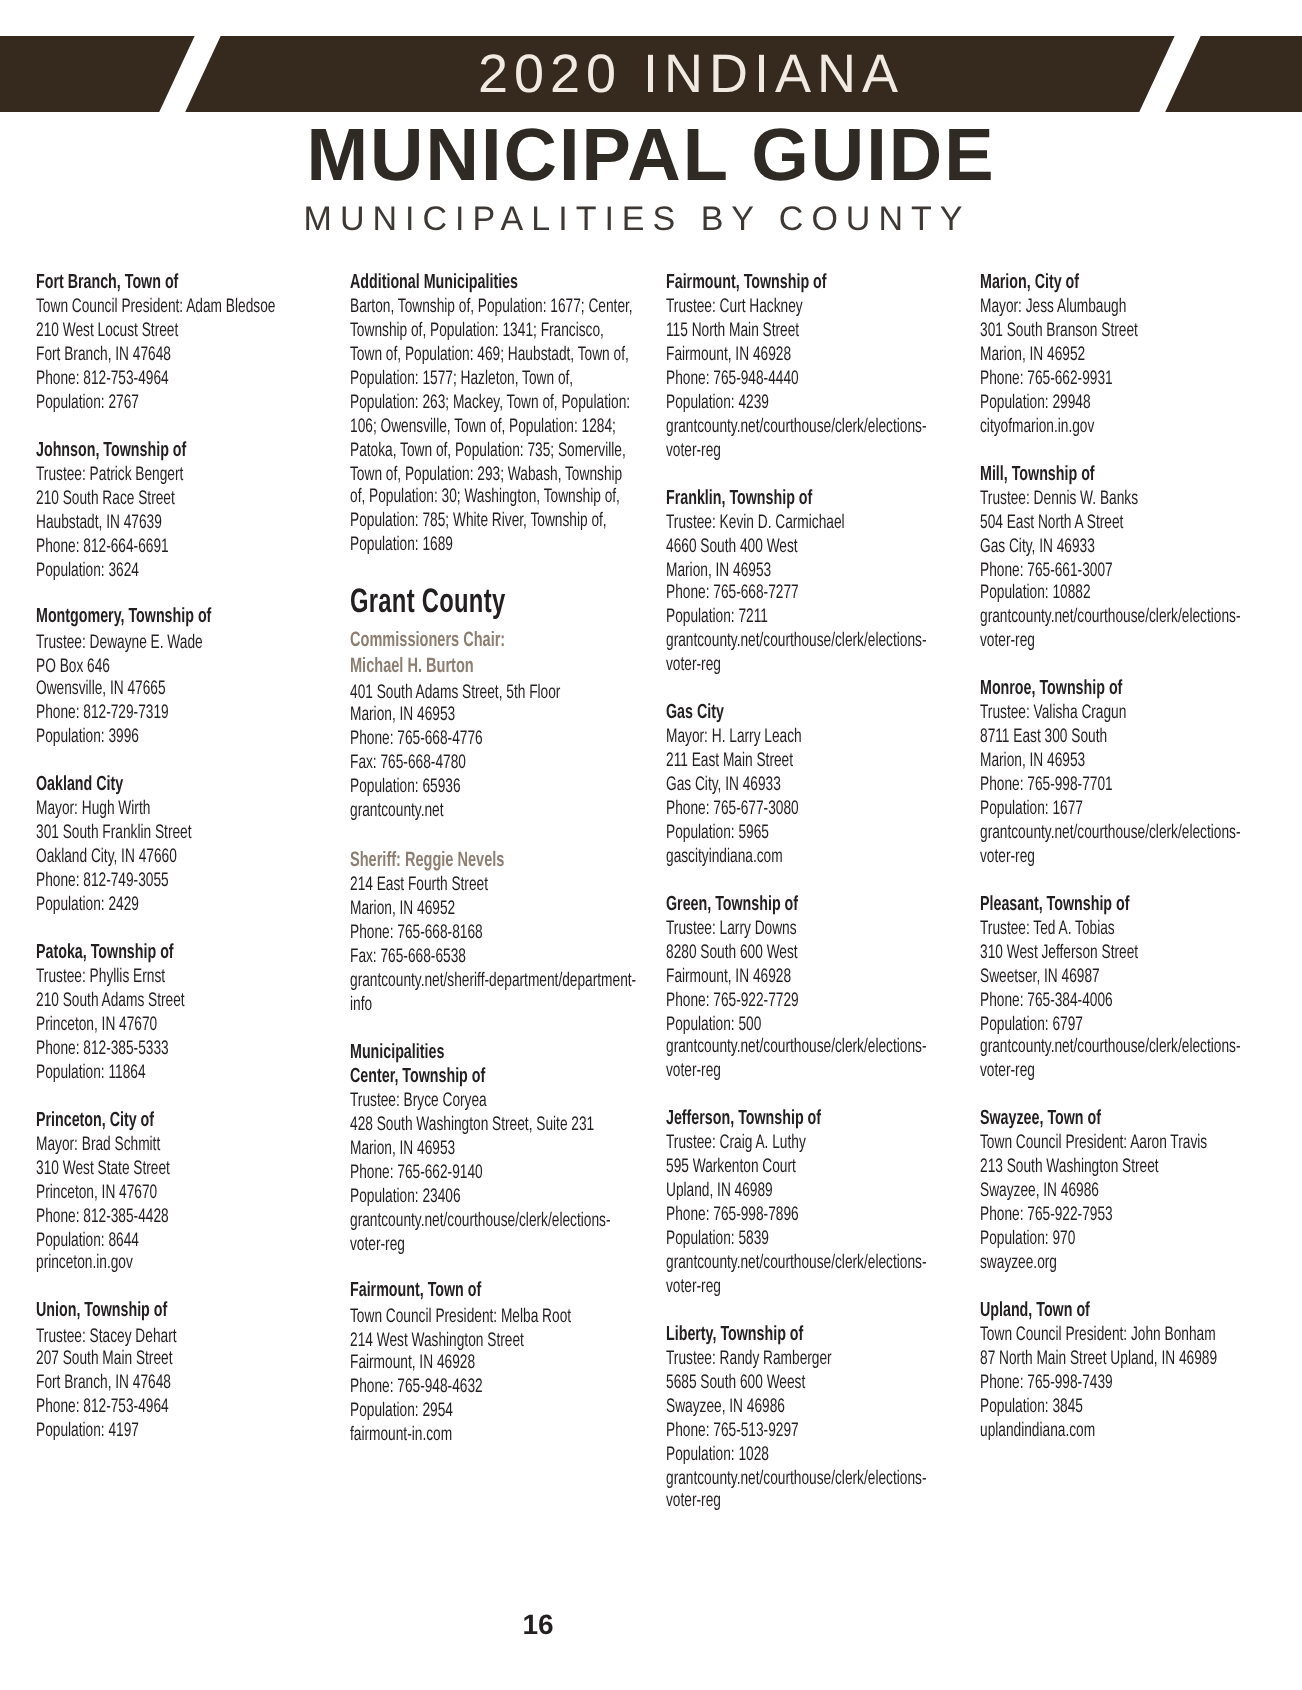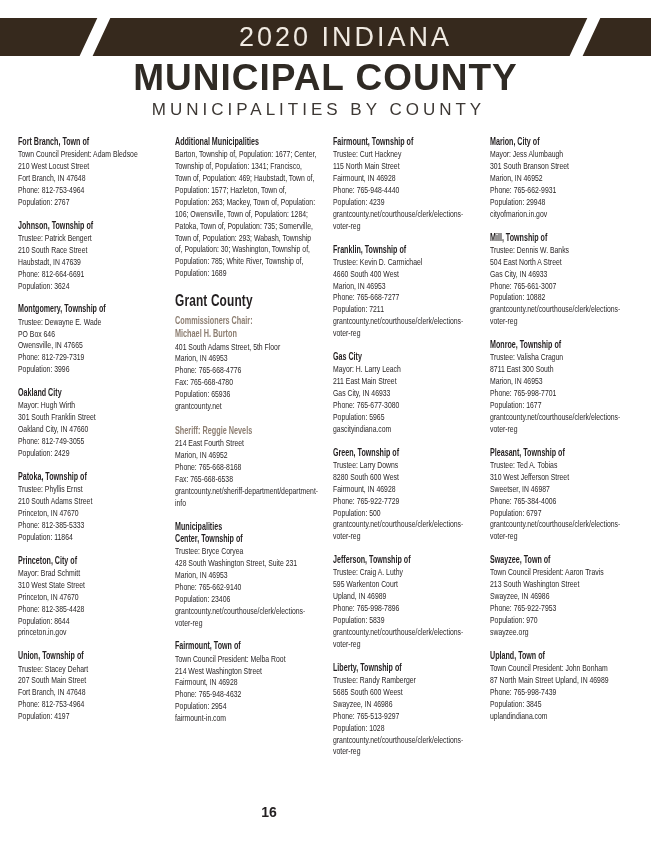--- a/index.html
+++ b/index.html
@@ -59,21 +59,21 @@
   }
 </style>
 </head>
 <body>
 
 <div class="banner">
   <div class="banner-text">2020 INDIANA</div>
   <div class="slash slash-left"></div>
   <div class="slash slash-right"></div>
 </div>
-<div class="main-title">MUNICIPAL COUNTY</div>
+<div class="main-title">MUNICIPAL GUIDE</div>
 <div class="subtitle">MUNICIPALITIES BY COUNTY</div>
 
 <div id="columns">
     <div class="column col-0">
       <div class="block">
         <div class="entry-name">Fort Branch, Town of</div>
         <div class="line">Town Council President: Adam Bledsoe</div>
         <div class="line">210 West Locust Street</div>
         <div class="line">Fort Branch, IN 47648</div>
         <div class="line">Phone: 812-753-4964</div>

